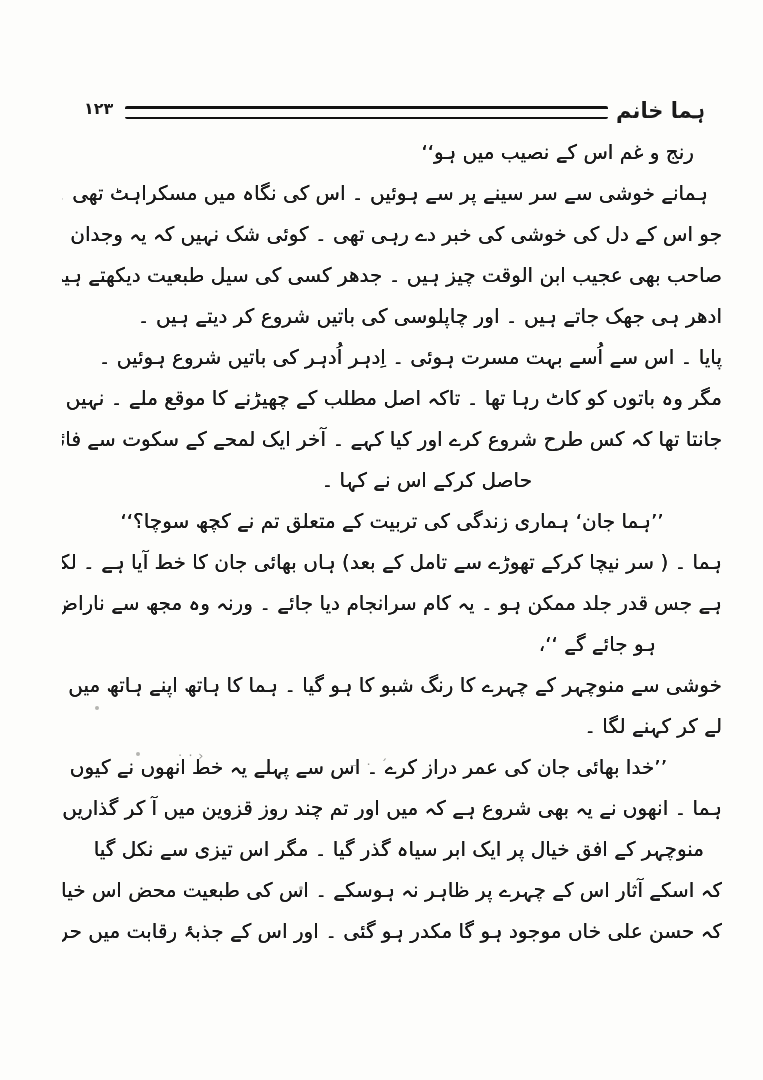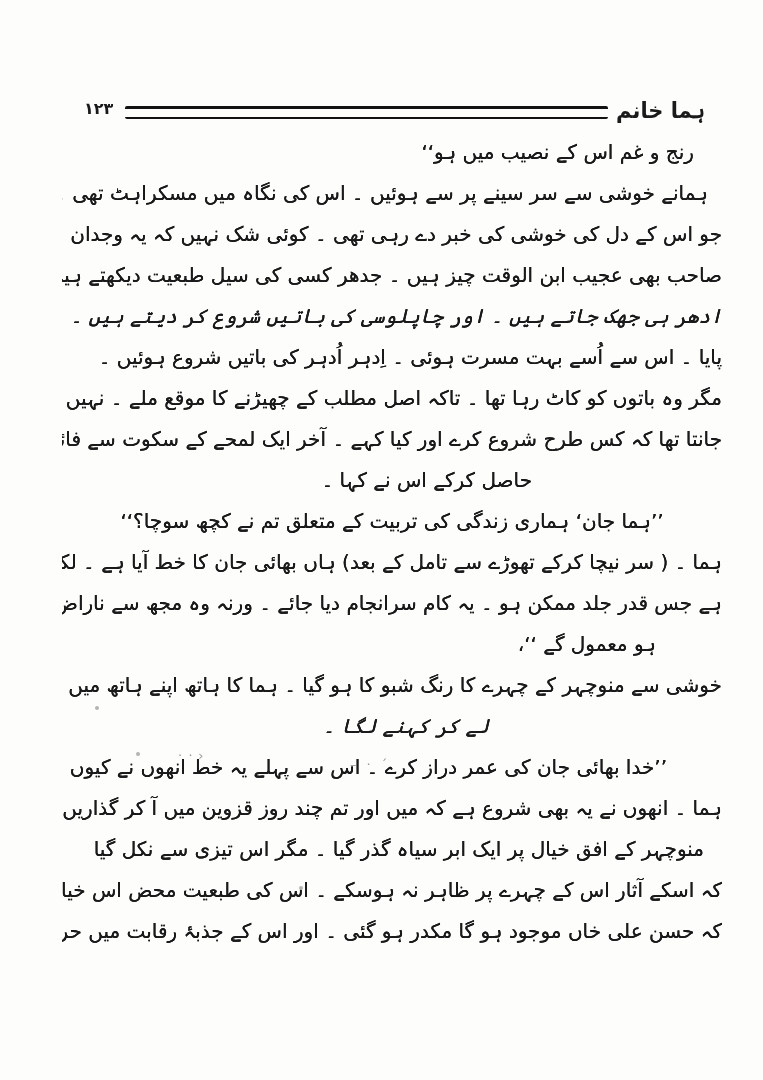--- a/index.html
+++ b/index.html
@@ -50,21 +50,21 @@
     white-space:nowrap;overflow:hidden;
     text-shadow:0 0 0.5px #000;
     letter-spacing:-0.2px;
   }
   .pr14{padding-left:0;padding-right:14px;}
   .pr18{padding-right:18px;}
   .pr28{padding-right:28px;}
   .pr55{padding-right:55px;}
   .pr66{padding-right:66px;}
   .pr190{padding-right:190px;}
-  .left{text-align:center;font-style:italic;}
+  .left{text-align:right;}
   .pl28{padding-left:28px;}
   .pl40{padding-left:40px;}
   .center{text-align:center;}
   
   .smudge{
     position:absolute;
     color:#9a9a96;
     font-size:13px;
     letter-spacing:6px;
     filter:blur(0.4px);
@@ -93,21 +93,21 @@
     <div class="line">جو اس کے دل کی خوشی کی خبر دے رہی تھی ۔ کوئی شک نہیں کہ یہ وجدان</div>
     <div class="line">صاحب بھی عجیب ابن الوقت چیز ہیں ۔ جدھر کسی کی سیل طبعیت دیکھتے ہیں</div>
     <div class="line left pl40">ادھر ہی جھک جاتے ہیں ۔ اور چاپلوسی کی باتیں شروع کر دیتے ہیں ۔</div>
     <div class="line">پایا ۔ اس سے اُسے بہت مسرت ہوئی ۔ اِدہر اُدہر کی باتیں شروع ہوئیں ۔</div>
     <div class="line">مگر وہ باتوں کو کاٹ رہا تھا ۔ تاکہ اصل مطلب کے چھیڑنے کا موقع ملے ۔ نہیں</div>
     <div class="line">جانتا تھا کہ کس طرح شروع کرے اور کیا کہے ۔ آخر ایک لمحے کے سکوت سے فائدہ</div>
     <div class="line pr190">حاصل کرکے اس نے کہا ۔</div>
     <div class="line center">’’ہما جان‘ ہماری زندگی کی تربیت کے متعلق تم نے کچھ سوچا؟‘‘</div>
     <div class="line">ہما ۔ ( سر نیچا کرکے تھوڑے سے تامل کے بعد) ہاں بھائی جان کا خط آیا ہے ۔ لکھا</div>
     <div class="line">ہے جس قدر جلد ممکن ہو ۔ یہ کام سرانجام دیا جائے ۔ ورنہ وہ مجھ سے ناراض</div>
-    <div class="line pr66">ہو معمول گے ‘‘،</div>
+    <div class="line pr66">ہو جائے گے ‘‘،</div>
     <div class="line">خوشی سے منوچہر کے چہرے کا رنگ شبو کا ہو گیا ۔ ہما کا ہاتھ اپنے ہاتھ میں</div>
     <div class="line left pl28">لے کر کہنے لگا ۔</div>
     <div class="line pr55">’’خدا بھائی جان کی عمر دراز کرے ۔ اس سے پہلے یہ خط انھوں نے کیوں نہ لکھا‘‘</div>
     <div class="line">ہما ۔ انھوں نے یہ بھی شروع ہے کہ میں اور تم چند روز قزوین میں آ کر گذاریں ۔</div>
     <div class="line pr18">منوچہر کے افق خیال پر ایک ابر سیاہ گذر گیا ۔ مگر اس تیزی سے نکل گیا</div>
     <div class="line">کہ اسکے آثار اس کے چہرے پر ظاہر نہ ہوسکے ۔ اس کی طبعیت محض اس خیال سے</div>
     <div class="line">کہ حسن علی خاں موجود ہو گا مکدر ہو گئی ۔ اور اس کے جذبۂ رقابت میں حرکت</div>
   </div>
 
   <span class="smudge" style="left:178px;top:748px;">·⋅›</span>

